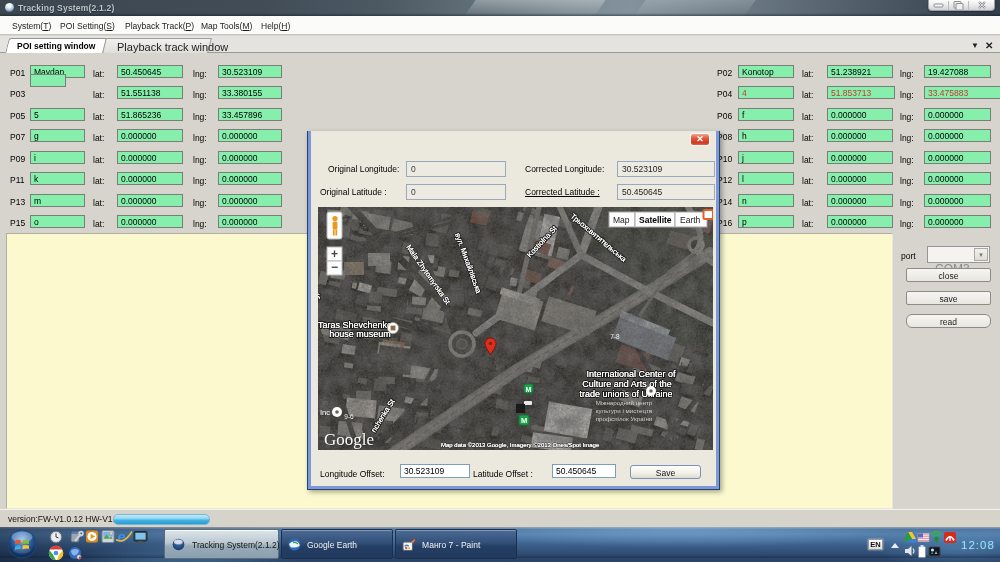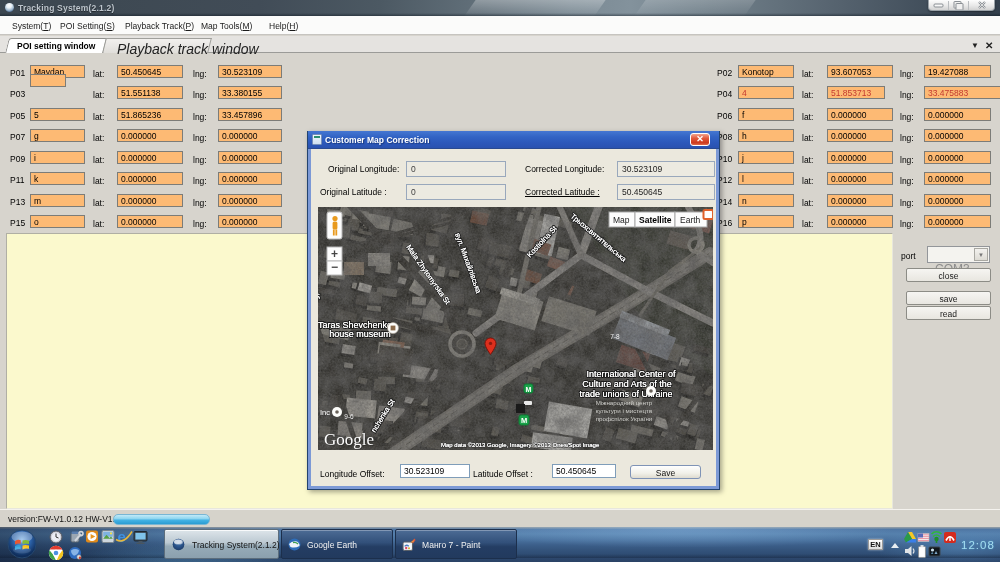--- a/index.html
+++ b/index.html
@@ -16,24 +16,24 @@
 #capbtns{left:928px;top:0;width:67px;height:11px;background:linear-gradient(180deg,#fdfdfd,#e9e9e9 55%,#d2d2d2);border:1px solid #9aa2a8;border-top:none;border-radius:0 0 4px 4px;box-shadow:0 1px 2px rgba(0,0,0,0.4);}
 #capbtns .sep{position:absolute;top:1px;width:1px;height:9px;background:#b9bcbf;}
 #menubar{left:0;top:16px;width:1000px;height:19px;background:#fbfbfa;border-bottom:1px solid #c6c4c0;font-size:8.5px;color:#1a1a1a;}
 #menubar span.mi{position:absolute;top:5px;}
 #tabstrip{left:0;top:36px;width:1000px;height:17px;background:#e5e3e0;}
 #tabstrip .bline{position:absolute;left:0;top:16px;width:1000px;height:1px;background:#9b9b98;}
 .tab{position:absolute;top:2px;height:15px;font-size:8.5px;}
 #tab1{left:7px;width:98px;background:#ffffff;border:1px solid #8f8f8c;border-bottom:none;border-radius:3px 0 0 0;transform:skewX(-14deg);box-shadow:inset 0 1px 0 #fff;}
 #tab1t{left:17px;top:5px;font-size:8.5px;font-weight:bold;color:#000;}
 #tab2{left:104px;width:106px;background:linear-gradient(180deg,#f2f0ee,#e0deda);border:1px solid #a0a09c;border-bottom:none;transform:skewX(-14deg);}
-#tab2t{left:117px;top:5px;font-size:14px;color:#222;font-style:italic;}
+#tab2t{left:117px;top:5px;font-size:11px;color:#222;}
 #tabx{left:971px;top:40px;font-size:8px;color:#222;}
 
-.inp{position:absolute;height:13px;background:#fdba74;border:1px solid #7c7c78;font-size:8.5px;color:#000;padding:1px 0 0 3px;white-space:nowrap;overflow:hidden;}
+.inp{position:absolute;height:13px;background:#86efac;border:1px solid #7c7c78;font-size:8.5px;color:#000;padding:1px 0 0 3px;white-space:nowrap;overflow:hidden;}
 .lbl{position:absolute;font-size:8.5px;color:#000;}
 .red{color:#c43a30;}
 
 #yellow{left:6px;top:233px;width:887px;height:276px;background:#fbf9cd;border:1px solid #b0afa4;border-right-color:#e8e7dc;border-bottom-color:#e8e7dc;}
 .sbtn{position:absolute;left:906px;width:85px;height:14px;background:linear-gradient(180deg,#f6f5f2,#e8e6e0);border:1px solid #8c8c86;border-radius:2px;font-size:8.5px;color:#1a1a1a;text-align:center;padding-top:2px;}
 
 #status{left:0;top:509px;width:1000px;height:18px;background:#d6d3cb;border-top:1px solid #f4f2ee;font-size:8.5px;color:#111;}
 #progress{position:absolute;left:113px;top:4px;width:97px;height:11px;border-radius:5px;border:1px solid #79b6d4;background:linear-gradient(180deg,#c2eaf8 0%,#8fd6f0 40%,#43b2e4 58%,#2a9cd2 100%);}
 
 #taskbar{left:0;top:527px;width:1000px;height:35px;background:linear-gradient(180deg,#8b99a6 0px,#8b99a6 1px,#4f76a4 2px,#5681ad 7px,#49719e 13px,#3c5f8a 18px,#34547c 23px,#2f4d74 27px,#2a4265 35px);overflow:hidden;}
@@ -79,21 +79,21 @@
     <rect x="27" y="3.5" width="7" height="6.5" rx="0.5" fill="#f0f0f0" stroke="#8a8f94"></rect>
     <path d="M 50 2 L 56 8 M 56 2 L 50 8" stroke="#8a8f94" stroke-width="2.2"></path>
     <path d="M 50 2 L 56 8 M 56 2 L 50 8" stroke="#eeeeee" stroke-width="0.8"></path>
   </svg>
 </div>
 <div class="abs" id="menubar">
   <span class="mi" style="left:12px;">System(<u>T</u>)</span>
   <span class="mi" style="left:60px;">POI Setting(<u>S</u>)</span>
   <span class="mi" style="left:125px;text-align:right;">Playback Track(<u>P</u>)</span>
   <span class="mi" style="left:201px;">Map Tools(<u>M</u>)</span>
-  <span class="mi" style="left:269px;">Help(<u>H</u>)</span>
+  <span class="mi" style="left:261px;">Help(<u>H</u>)</span>
 </div>
 <div class="abs" id="tabstrip">
   <div class="bline"></div>
   <div class="tab" id="tab1"></div>
   <div class="abs" id="tab1t">POI setting window</div>
   <div class="tab" id="tab2"></div>
   <div class="abs" id="tab2t">Playback track window</div>
 </div>
 <div class="abs" id="tabx">
     <span style="position:absolute;left:0;top:1px;">▼</span>
@@ -143,27 +143,27 @@
 <div class="inp" style="left:218px;top:193.5px;width:64px;">0.000000</div>
 <div class="lbl" style="left:10px;top:218.0px;">P15</div>
 <div class="inp" style="left:30px;top:215.0px;width:55px;">o</div>
 <div class="lbl" style="left:93px;top:219.0px;">lat:</div>
 <div class="inp" style="left:117px;top:215.0px;width:66px;">0.000000</div>
 <div class="lbl" style="left:193px;top:219.0px;">lng:</div>
 <div class="inp" style="left:218px;top:215.0px;width:64px;">0.000000</div>
 <div class="lbl" style="left:717px;top:67.5px;">P02</div>
 <div class="inp" style="left:738px;top:64.5px;width:56px;">Konotop</div>
 <div class="lbl" style="left:802px;top:68.5px;">lat:</div>
-<div class="inp" style="left:827px;top:64.5px;width:66px;">93.607053</div>
+<div class="inp" style="left:827px;top:64.5px;width:66px;">51.238921</div>
 <div class="lbl" style="left:900px;top:68.5px;">lng:</div>
 <div class="inp" style="left:924px;top:64.5px;width:67px;">19.427088</div>
 <div class="lbl" style="left:717px;top:89.0px;">P04</div>
 <div class="inp red" style="left:738px;top:86.0px;width:56px;">4</div>
 <div class="lbl" style="left:802px;top:90.0px;">lat:</div>
-<div class="inp red" style="left:827px;top:86.0px;width:58px;">51.853713</div>
+<div class="inp red" style="left:827px;top:86.0px;width:68px;">51.853713</div>
 <div class="lbl" style="left:900px;top:90.0px;">lng:</div>
 <div class="inp red" style="left:924px;top:86.0px;width:89px;">33.475883</div>
 <div class="lbl" style="left:717px;top:110.5px;">P06</div>
 <div class="inp" style="left:738px;top:107.5px;width:56px;">f</div>
 <div class="lbl" style="left:802px;top:111.5px;">lat:</div>
 <div class="inp" style="left:827px;top:107.5px;width:66px;">0.000000</div>
 <div class="lbl" style="left:900px;top:111.5px;">lng:</div>
 <div class="inp" style="left:924px;top:107.5px;width:67px;">0.000000</div>
 <div class="lbl" style="left:717px;top:132.0px;">P08</div>
 <div class="inp" style="left:738px;top:129.0px;width:56px;">h</div>
@@ -196,21 +196,21 @@
 <div class="lbl" style="left:900px;top:219.0px;">lng:</div>
 <div class="inp" style="left:924px;top:215.0px;width:67px;">0.000000</div>
 <div class="abs" id="yellow"></div>
 <div class="lbl" style="left:901px;top:251px;">port</div>
 <div class="abs" style="left:927px;top:246px;width:63px;height:17px;background:#f4f3ef;border:1px solid #93969a;">
   <span style="position:absolute;left:7px;top:15px;font-size:12px;color:#8c8c8c;">COM3</span>
   <span style="position:absolute;right:1px;top:1px;width:14px;height:13px;background:linear-gradient(180deg,#f2f1ee,#dddbd4);border:1px solid #a9a8a2;text-align:center;font-size:6px;color:#777;padding-top:3px;">▼</span>
 </div>
 <div class="sbtn" style="top:268px;">close</div>
 <div class="sbtn" style="top:291px;">save</div>
-<div class="sbtn" style="top:306px;">read</div>
+<div class="sbtn" style="top:314px;border-radius:6px;">read</div>
 <div class="abs" id="status">
   <span style="position:absolute;left:8px;top:4px;">version:FW-V1.0.12 HW-V1.5</span>
   <div id="progress"></div>
 </div>
 
 <div class="abs" id="taskbar">
   <div class="glow0"></div>
     <div class="glow1"></div>
     <div class="glow2"></div>
     <div class="glow3"></div>
@@ -336,26 +336,20 @@
 
   <rect x="28" y="17" width="11" height="9" rx="1" fill="#10161c" stroke="#3a444c"></rect>
   <circle cx="31.5" cy="20" r="1.6" fill="#cfe2ee"></circle>
   <path d="M33.5 24 L35 21 L36.5 24 Z" fill="#7fa8c8"></path>
   <path d="M30 24 L31.2 21.8 L32.4 24 Z" fill="#5a88a8"></path>
 </svg>
 <div class="abs" id="clock">12:08</div>
 
 <div class="abs" id="dialog">
   <div id="dframe"></div>
-  <div id="dtitle">
-      <div class="ico">
-        <i></i>
-      </div>
-      <div class="txt">Customer Map Correction</div>
-    </div>
   <div id="dclose">✕</div>
   <div class="dlbl" style="left:12px;top:33px;margin-left:8px;">Original Longitude:</div>
   <div class="dinp" style="left:98px;top:30px;width:100px;">0</div>
   <div class="dlbl" style="left:217px;top:33px;">Corrected Longitude:</div>
   <div class="dinp" style="left:309px;top:30px;width:98px;color:#222;">30.523109</div>
   <div class="dlbl" style="left:12px;top:56px;">Original Latitude :</div>
   <div class="dinp" style="left:98px;top:53px;width:100px;">0</div>
   <div class="dlbl" style="left:217px;top:56px;text-decoration:underline;">Corrected Latitude :</div>
   <div class="dinp" style="left:309px;top:53px;width:98px;color:#222;">50.450645</div>
 

